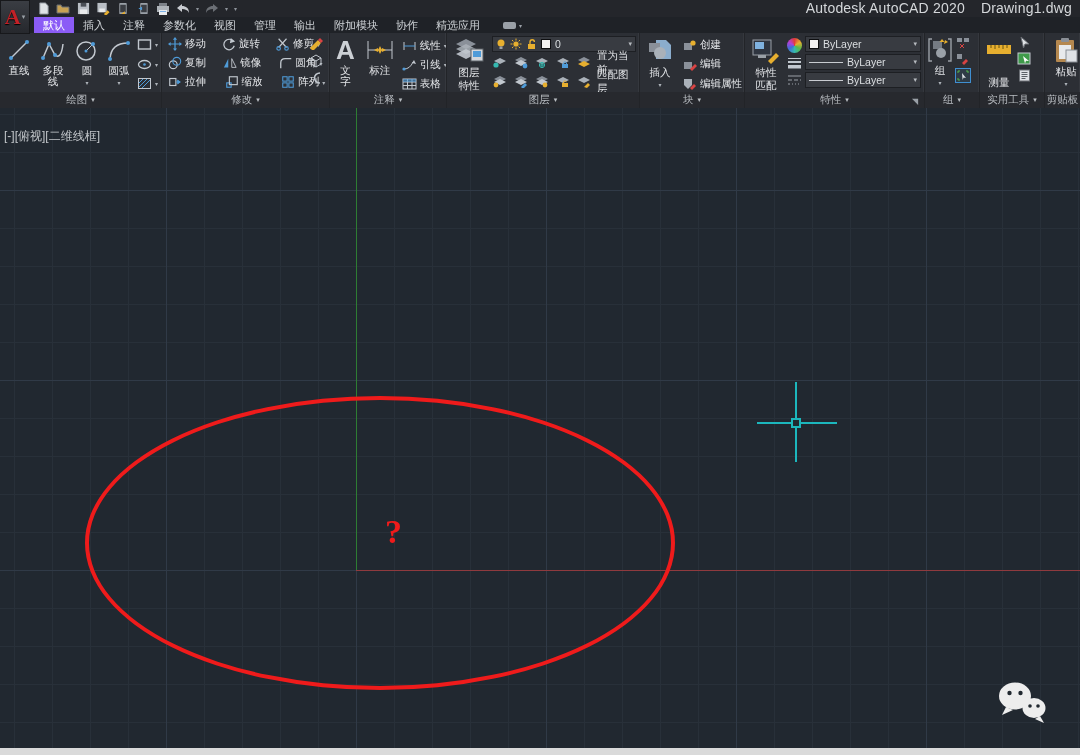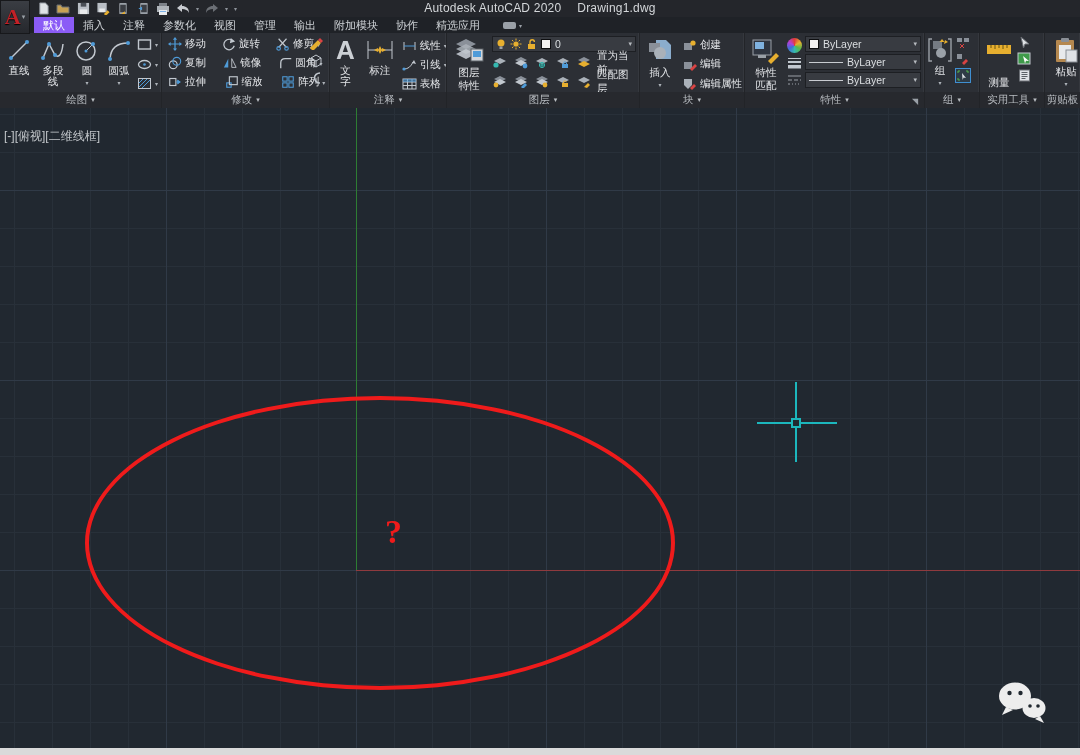--- a/index.html
+++ b/index.html
@@ -13,22 +13,22 @@
   .appbtn { position:absolute; top:0; left:0; width:30px; height:34px; z-index:5;
     background:linear-gradient(#3a3d43,#26282d); border:1px solid #17181b;
     display:flex; align-items:center; justify-content:center; }
   .appbtn .a-glyph { color:#c32127; font-size:22px; font-weight:bold;
     font-family:"Liberation Serif","DejaVu Serif",serif; line-height:1;
     text-shadow:0 1px 1px #000; }
   .appbtn .arr { color:#9aa0a7; font-size:7px; margin-left:1px; }
   .qat { display:flex; align-items:center; gap:6px; margin-left:36px; height:17px; }
   .qat .qicon { width:14px; height:13px; display:inline-flex; align-items:center; justify-content:center; }
   .qat .mini-arr { color:#8d939b; font-size:6px; }
-  .wintitle { position:absolute; left:0; right:0; top:0; height:17px; text-align:center;
-    color:#d4d7da; font-size:12px; line-height:17px; letter-spacing:.2px; }
+  .wintitle { position:absolute; left:0; right:0; top:0; height:17px; text-align:right;
+    color:#d4d7da; font-size:14px; line-height:17px; letter-spacing:.2px; }
   .wintitle span { padding:0 8px; }
 
   
   .tabrow { position:absolute; top:17px; left:0; width:1080px; height:16px;
     background:#1f2227; display:flex; align-items:flex-end; padding-left:34px; }
   .rtab { color:#ced2d6; font-size:11px; padding:1px 9px 2px; height:16px;
     line-height:14px; cursor:default; white-space:nowrap; }
   .rtab.active { background:#8b5cf6; color:#ffffff; }
   .ribbon-toggle { margin-left:14px; display:flex; align-items:center; gap:3px; height:16px; }
   .ribbon-toggle .pill { width:13px; height:7px; background:#9aa0a7; border-radius:2px; }

